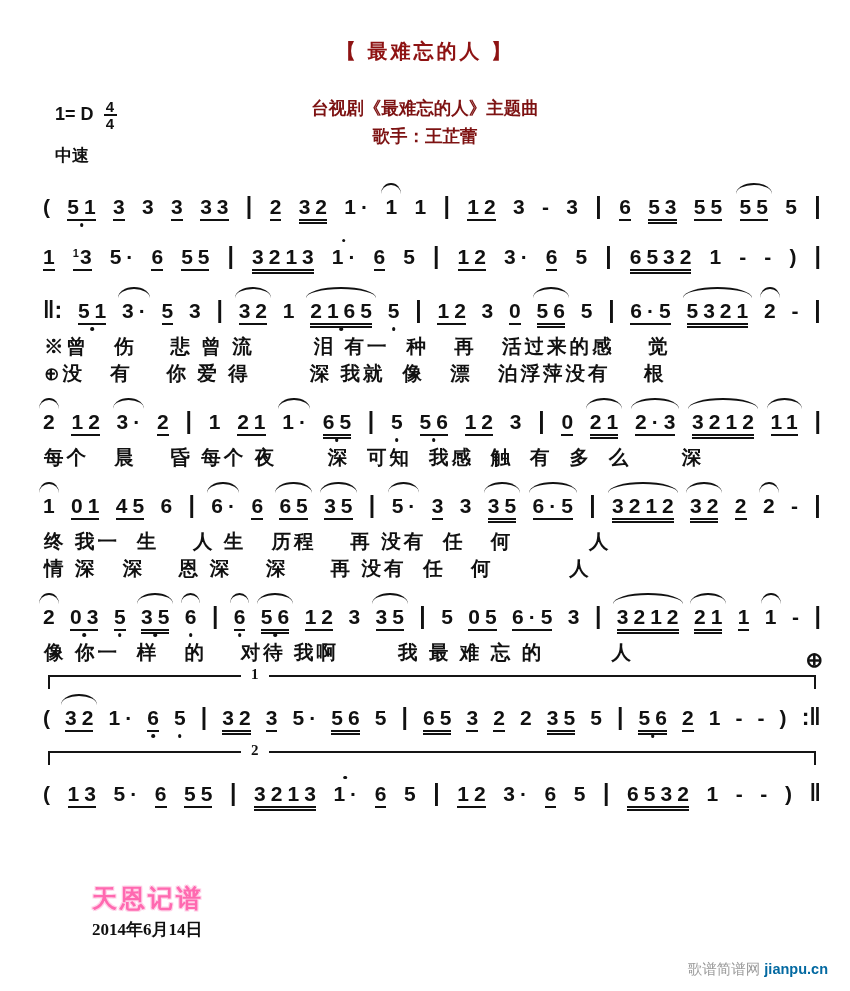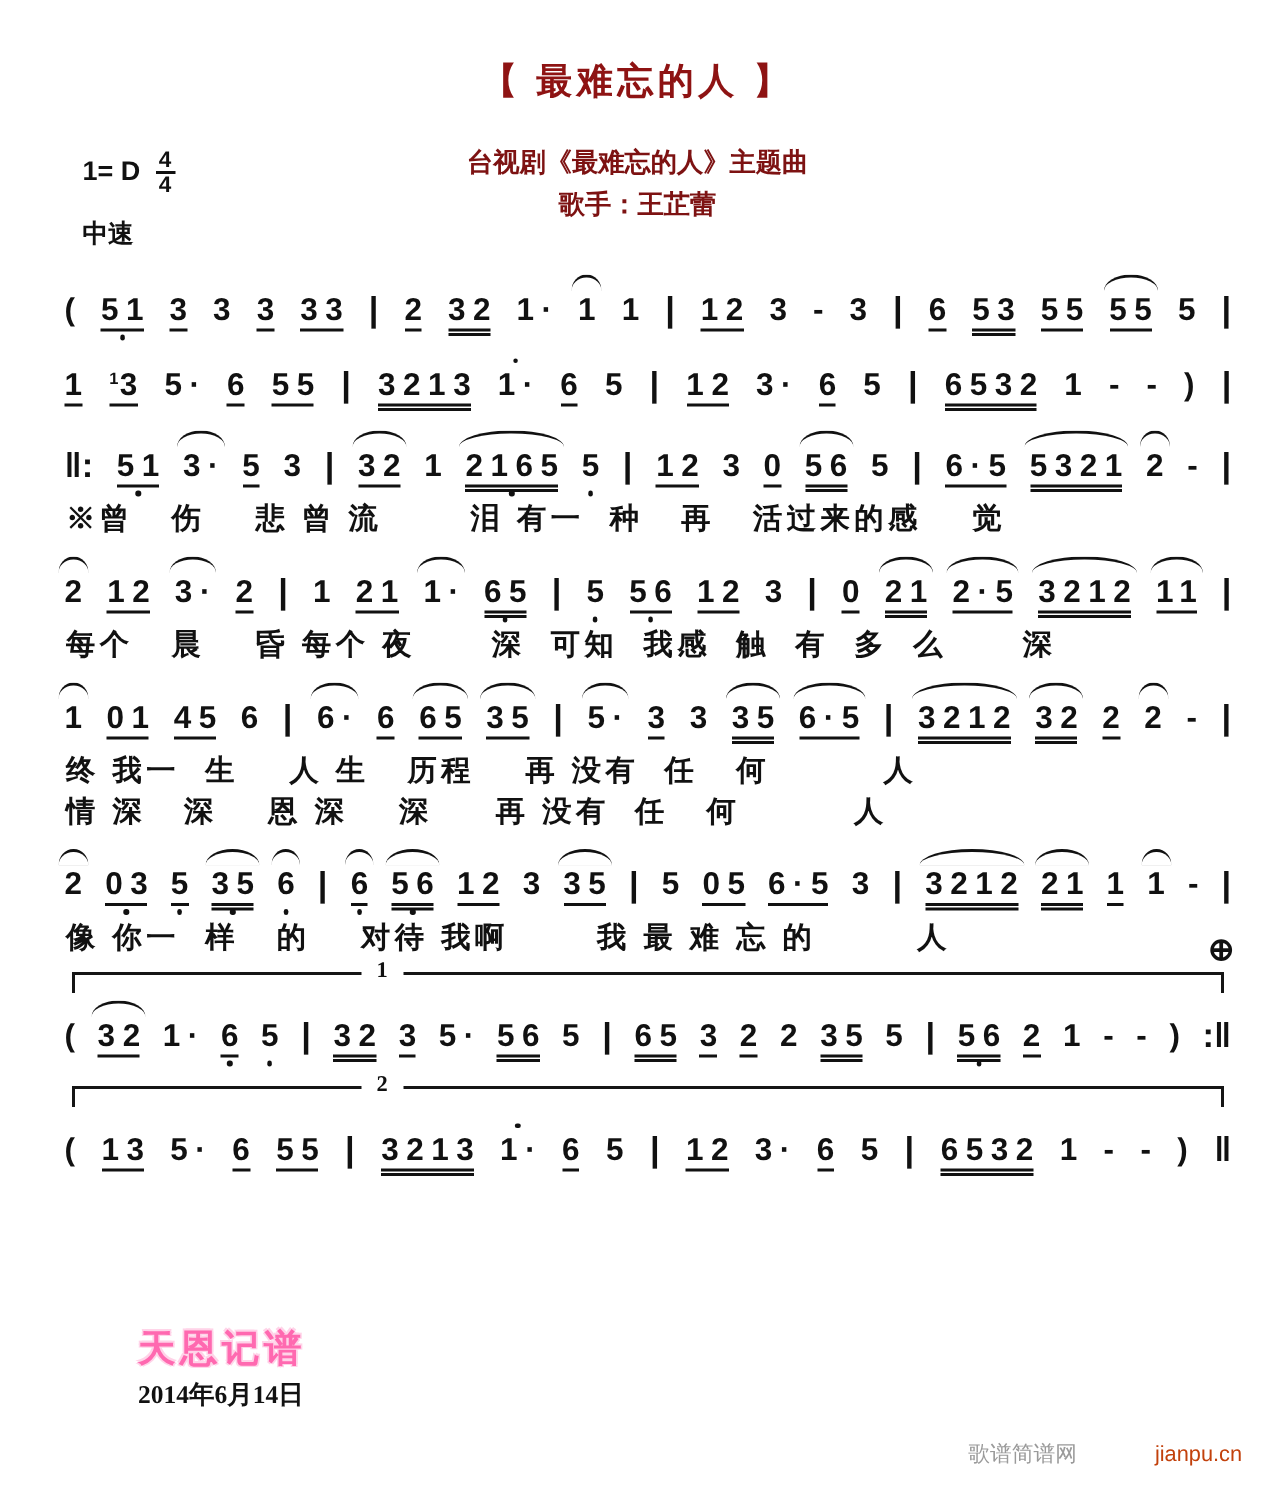--- a/index.html
+++ b/index.html
@@ -1,20 +1,20 @@
 <!DOCTYPE html>
 <html><head>
 <meta charset="utf-8">
 <style>
   html,body{margin:0;padding:0;background:#fff;}
   .page{position:relative;width:850px;height:991px;background:#ffffff;overflow:hidden;
         font-family:"Liberation Sans",sans-serif;color:#111;}
   
   .title{position:absolute;top:38px;left:0;width:100%;text-align:center;
-         font-size:24px;font-weight:bold;letter-spacing:3px;color:#8e1313;}
+         font-size:20px;font-weight:bold;letter-spacing:3px;color:#8e1313;}
   .meta-left{position:absolute;top:100px;left:55px;font-weight:bold;font-size:18px;}
   .keyrow{display:flex;align-items:center;}
   .meter{display:inline-flex;flex-direction:column;align-items:center;margin-left:10px;
          font-size:15px;line-height:13px;font-weight:bold;}
   .meter .mline{width:13px;height:1.5px;background:#111;margin:1px 0;}
   .tempo{margin-top:14px;font-size:17px;}
   .meta-center{position:absolute;top:94px;left:50%;transform:translateX(-50%);
                width:440px;text-align:center;color:#7d1212;font-weight:bold;font-size:17.5px;line-height:28px;}
   .meta-right{position:absolute;top:92px;right:60px;text-align:left;
               font-weight:bold;font-size:17.5px;line-height:27px;color:#141414;}
@@ -48,21 +48,21 @@
              font-size:15px;font-weight:bold;font-family:"Liberation Serif",serif;}
   .coda{position:absolute;right:-9px;top:-29px;font-size:21px;font-weight:bold;}
   
   .endnote{position:absolute;top:880px;right:70px;font-size:17px;font-weight:bold;}
   .endnote .ds{font-family:"Liberation Serif",serif;font-size:20px;margin-left:55px;}
   .stampwrap{position:absolute;top:882px;left:92px;}
   .stamp{font-size:25px;font-weight:bold;letter-spacing:3px;color:#ff69b0;
          text-shadow:1px 1px 0 #ffd3e8,-1px -1px 0 #ffd3e8,1px -1px 0 #ffd3e8,-1px 1px 0 #ffd3e8;}
   .date{font-family:"Liberation Serif",serif;font-weight:bold;font-size:17px;margin-top:3px;color:#111;}
   .watermark{position:absolute;right:22px;bottom:12px;font-size:14.5px;color:#9a9a9a;}
-  .watermark .url{color:#c2410c;font-weight:normal;margin-left:48px;}
+  .watermark .url{color:#0369a1;font-weight:bold;}
 </style>
 </head>
 <body>
 
 <div class="page">
 
   <div class="title">【 最难忘的人 】</div>
 
   <div class="meta-left">
     <div class="keyrow">
@@ -156,41 +156,42 @@
           <span class="tok"><span class="t">56</span><i class="ul" style="bottom: -4px;"></i><i class="ul" style="bottom: -7px;"></i><i class="arc"></i></span>
           <span class="tok"><span class="t">5</span></span>
           <span class="tok bar"><span class="t">|</span></span>
           <span class="tok"><span class="t">6·5</span><i class="ul" style="bottom: -4px;"></i></span>
           <span class="tok"><span class="t">5321</span><i class="ul" style="bottom: -4px;"></i><i class="ul" style="bottom: -7px;"></i><i class="arc"></i></span>
           <span class="tok"><span class="t">2</span><i class="arc"></i></span>
           <span class="tok"><span class="t">-</span></span>
           <span class="tok bar"><span class="t">|</span></span>
         </div>
         <div class="lyric">※曾   伤    悲 曾 流       泪 有一  种   再   活过来的感    觉</div>
+        <div class="lyric">⊕没   有    你 爱 得       深 我就  像   漂   泊浮萍没有    根</div>
       </div>
       <div class="system">
         <div class="notes">
           <span class="tok"><span class="t">2</span><i class="arc"></i></span>
           <span class="tok"><span class="t">12</span><i class="ul" style="bottom: -4px;"></i></span>
           <span class="tok"><span class="t">3·</span><i class="arc"></i></span>
           <span class="tok"><span class="t">2</span><i class="ul" style="bottom: -4px;"></i></span>
           <span class="tok bar"><span class="t">|</span></span>
           <span class="tok"><span class="t">1</span></span>
           <span class="tok"><span class="t">21</span><i class="ul" style="bottom: -4px;"></i></span>
           <span class="tok"><span class="t">1·</span><i class="arc"></i></span>
           <span class="tok"><span class="t">65</span><i class="ul" style="bottom: -4px;"></i><i class="ul" style="bottom: -7px;"></i><i class="dot below"></i></span>
           <span class="tok bar"><span class="t">|</span></span>
           <span class="tok"><span class="t">5</span><i class="dot below"></i></span>
           <span class="tok"><span class="t">56</span><i class="ul" style="bottom: -4px;"></i><i class="dot below"></i></span>
           <span class="tok"><span class="t">12</span><i class="ul" style="bottom: -4px;"></i></span>
           <span class="tok"><span class="t">3</span></span>
           <span class="tok bar"><span class="t">|</span></span>
           <span class="tok"><span class="t">0</span><i class="ul" style="bottom: -4px;"></i></span>
           <span class="tok"><span class="t">21</span><i class="ul" style="bottom: -4px;"></i><i class="ul" style="bottom: -7px;"></i><i class="arc"></i></span>
-          <span class="tok"><span class="t">2·5</span><i class="ul" style="bottom: -4px;"></i><i class="arc"></i></span>
+          <span class="tok"><span class="t">2·3</span><i class="ul" style="bottom: -4px;"></i><i class="arc"></i></span>
           <span class="tok"><span class="t">3212</span><i class="ul" style="bottom: -4px;"></i><i class="ul" style="bottom: -7px;"></i><i class="arc"></i></span>
           <span class="tok"><span class="t">11</span><i class="ul" style="bottom: -4px;"></i><i class="arc"></i></span>
           <span class="tok bar"><span class="t">|</span></span>
         </div>
         <div class="lyric">每个   晨    昏 每个 夜      深  可知  我感  触  有  多  么      深</div>
       </div>
       <div class="system">
         <div class="notes">
           <span class="tok"><span class="t">1</span><i class="arc"></i></span>
           <span class="tok"><span class="t">01</span><i class="ul" style="bottom: -4px;"></i></span>

